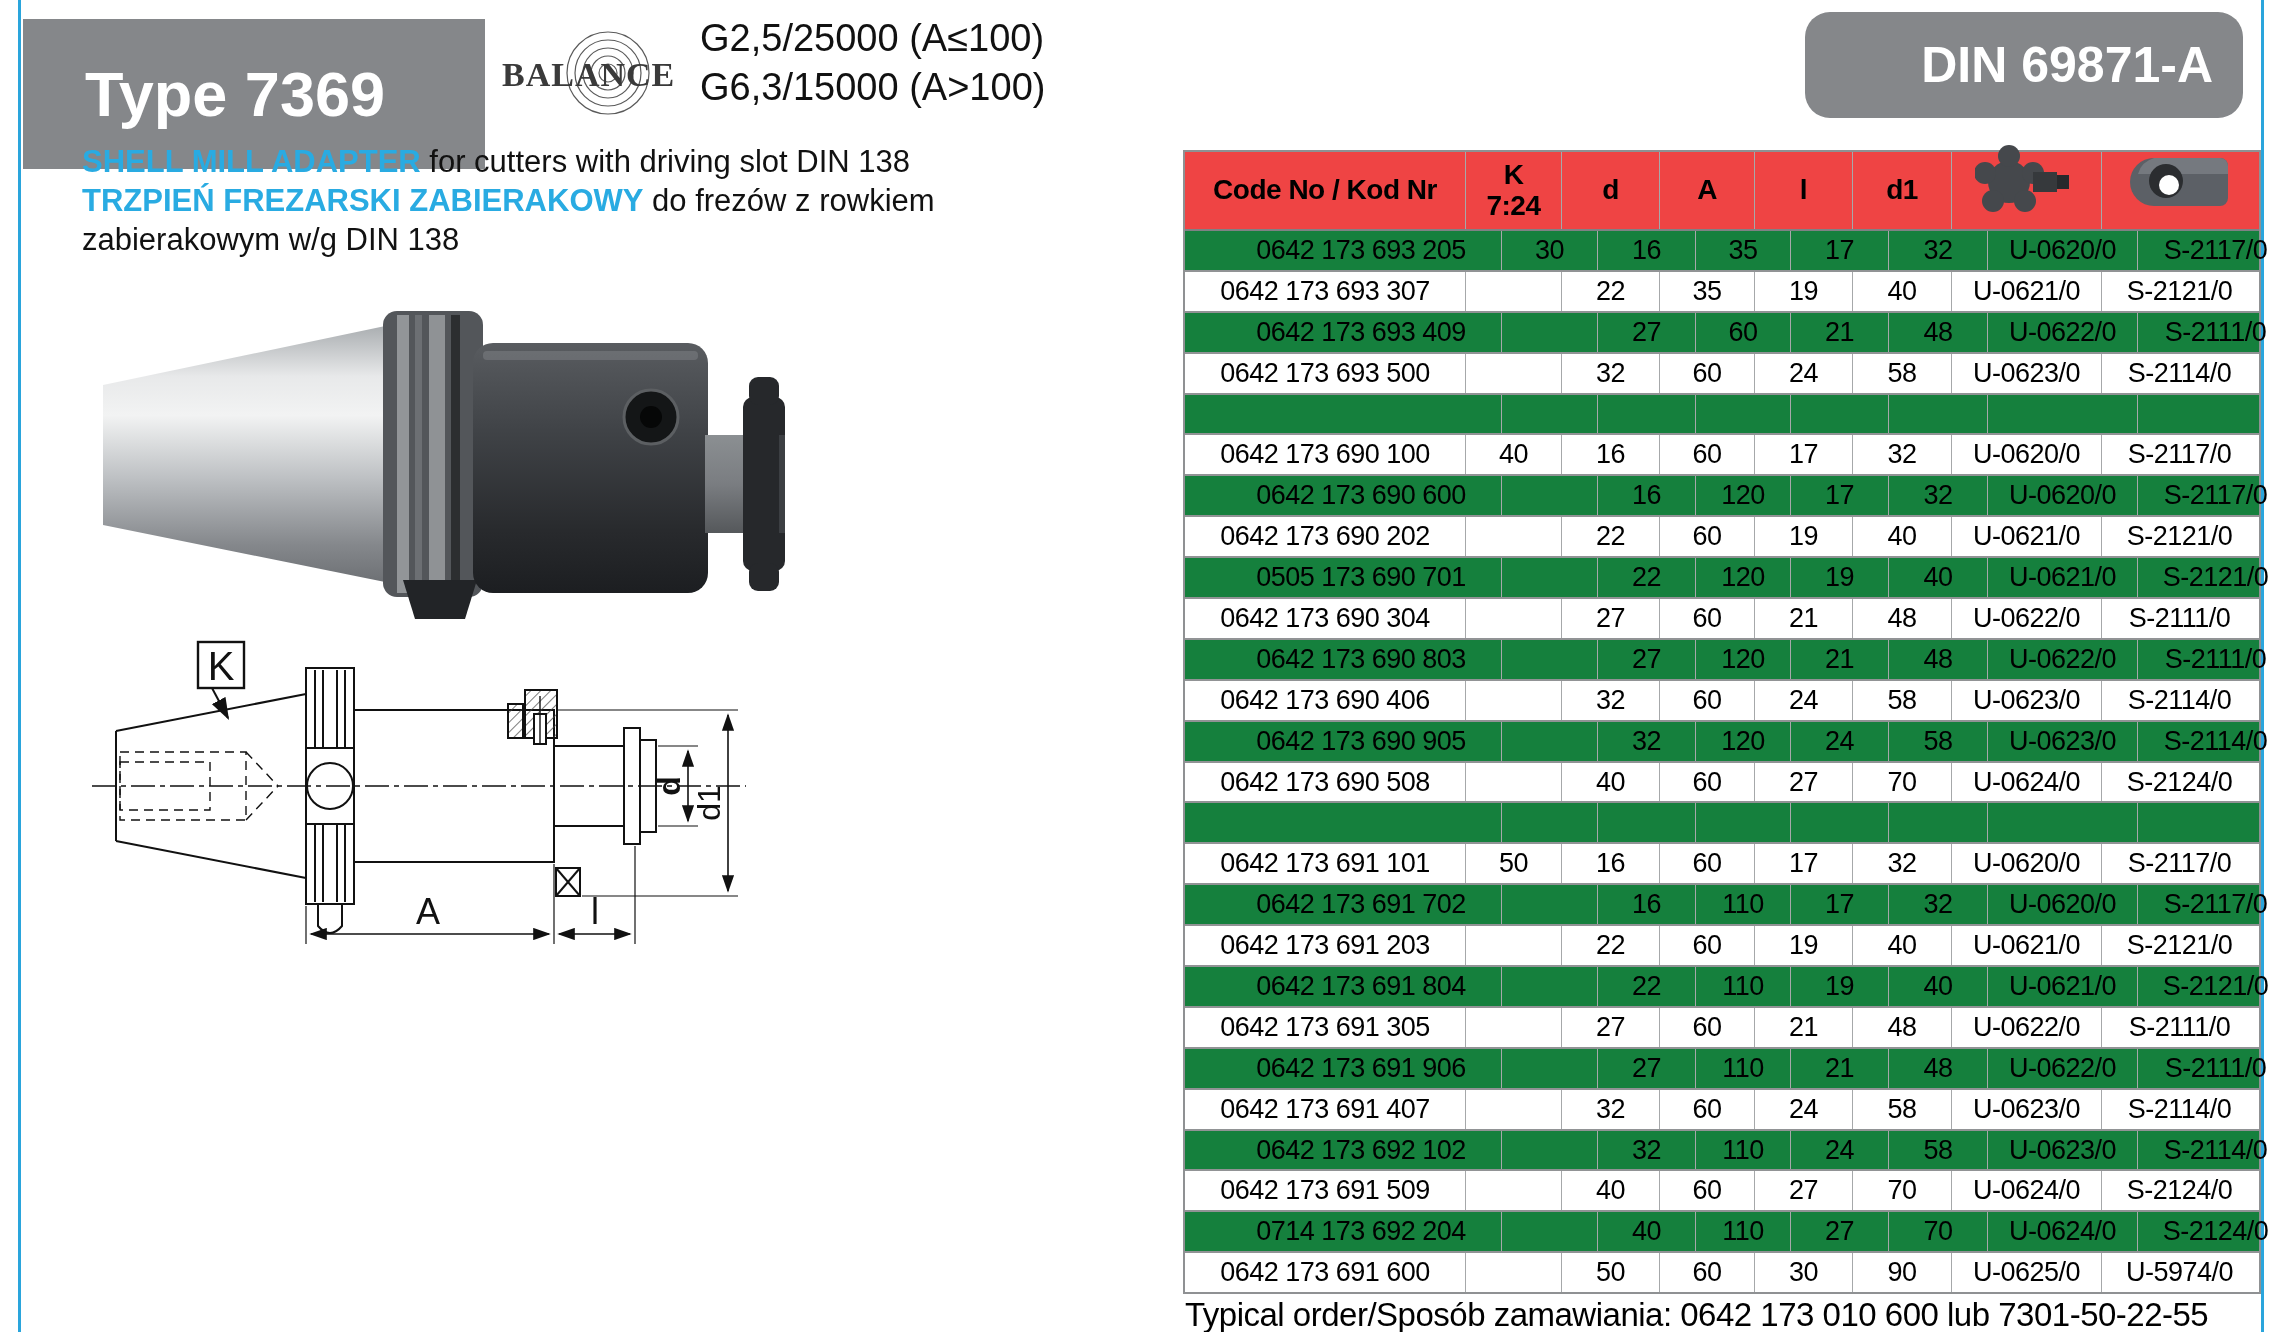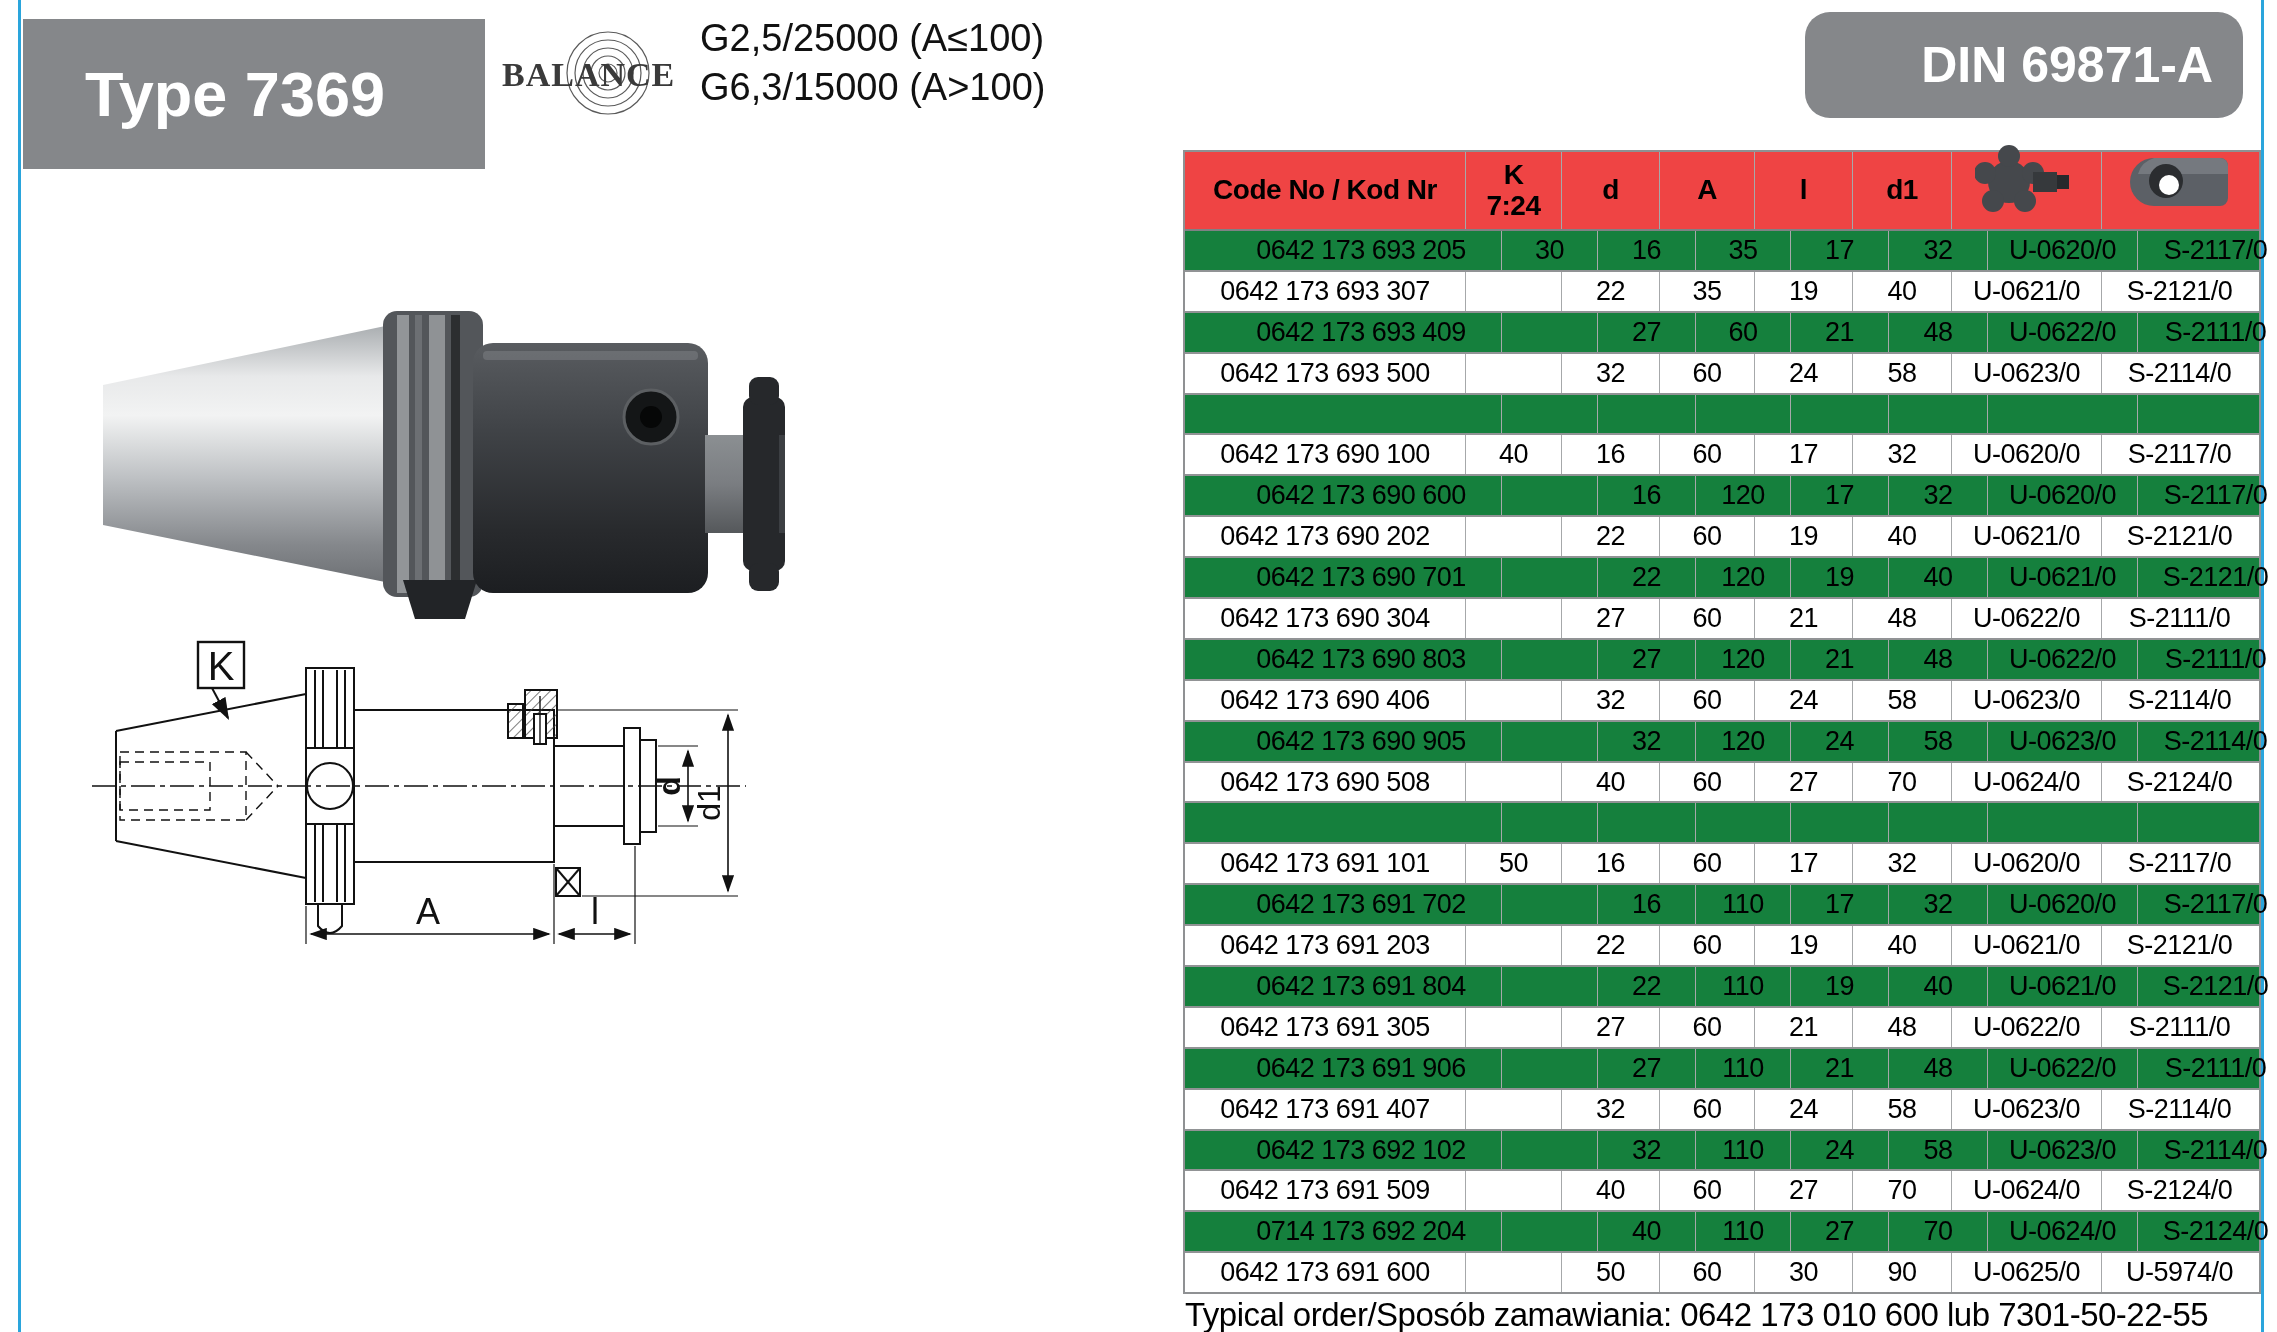--- a/index.html
+++ b/index.html
@@ -69,20 +69,25 @@
 
   <div id="spec-block">
     <div>G2,5/25000 (A≤100)</div>
     <div>G6,3/15000 (A&gt;100)</div>
   </div>
 
   <div id="din-box">
     <span>DIN 69871-A</span>
   </div>
 
+  <div id="desc">
+    <div><span class="cyan">SHELL MILL ADAPTER</span><span> for cutters with driving slot DIN 138</span></div>
+    <div><span class="cyan">TRZPIEŃ FREZARSKI ZABIERAKOWY</span><span> do frezów z rowkiem</span></div>
+    <div>zabierakowym w/g DIN 138</div>
+  </div>
 
   <svg id="photo" viewBox="0 0 700 335">
     <defs>
       <linearGradient id="coneGrad" x1="0" y1="0" x2="0" y2="1">
         <stop offset="0" stop-color="#a9adb0"></stop>
           <stop offset="0.2" stop-color="#e8e9ea"></stop>
         <stop offset="0.35" stop-color="#f2f3f3"></stop>
           <stop offset="0.6" stop-color="#bcbfc2"></stop>
         <stop offset="0.85" stop-color="#85888c"></stop>
           <stop offset="1" stop-color="#6d7074"></stop>
@@ -320,21 +325,21 @@
           <div class="cell">0642 173 690 202</div>
           <div class="cell"></div>
           <div class="cell">22</div>
           <div class="cell">60</div>
           <div class="cell">19</div>
           <div class="cell">40</div>
           <div class="cell">U-0621/0</div>
           <div class="cell">S-2121/0</div>
         </div>
         <div class="trow body-row row-blue">
-          <div class="cell">0642 173 690 701</div>
+          <div class="cell">0505 173 690 701</div>
           <div class="cell"></div>
           <div class="cell">22</div>
           <div class="cell">120</div>
           <div class="cell">19</div>
           <div class="cell">40</div>
           <div class="cell">U-0621/0</div>
           <div class="cell">S-2121/0</div>
         </div>
         <div class="trow body-row row-white">
           <div class="cell">0642 173 690 304</div>

